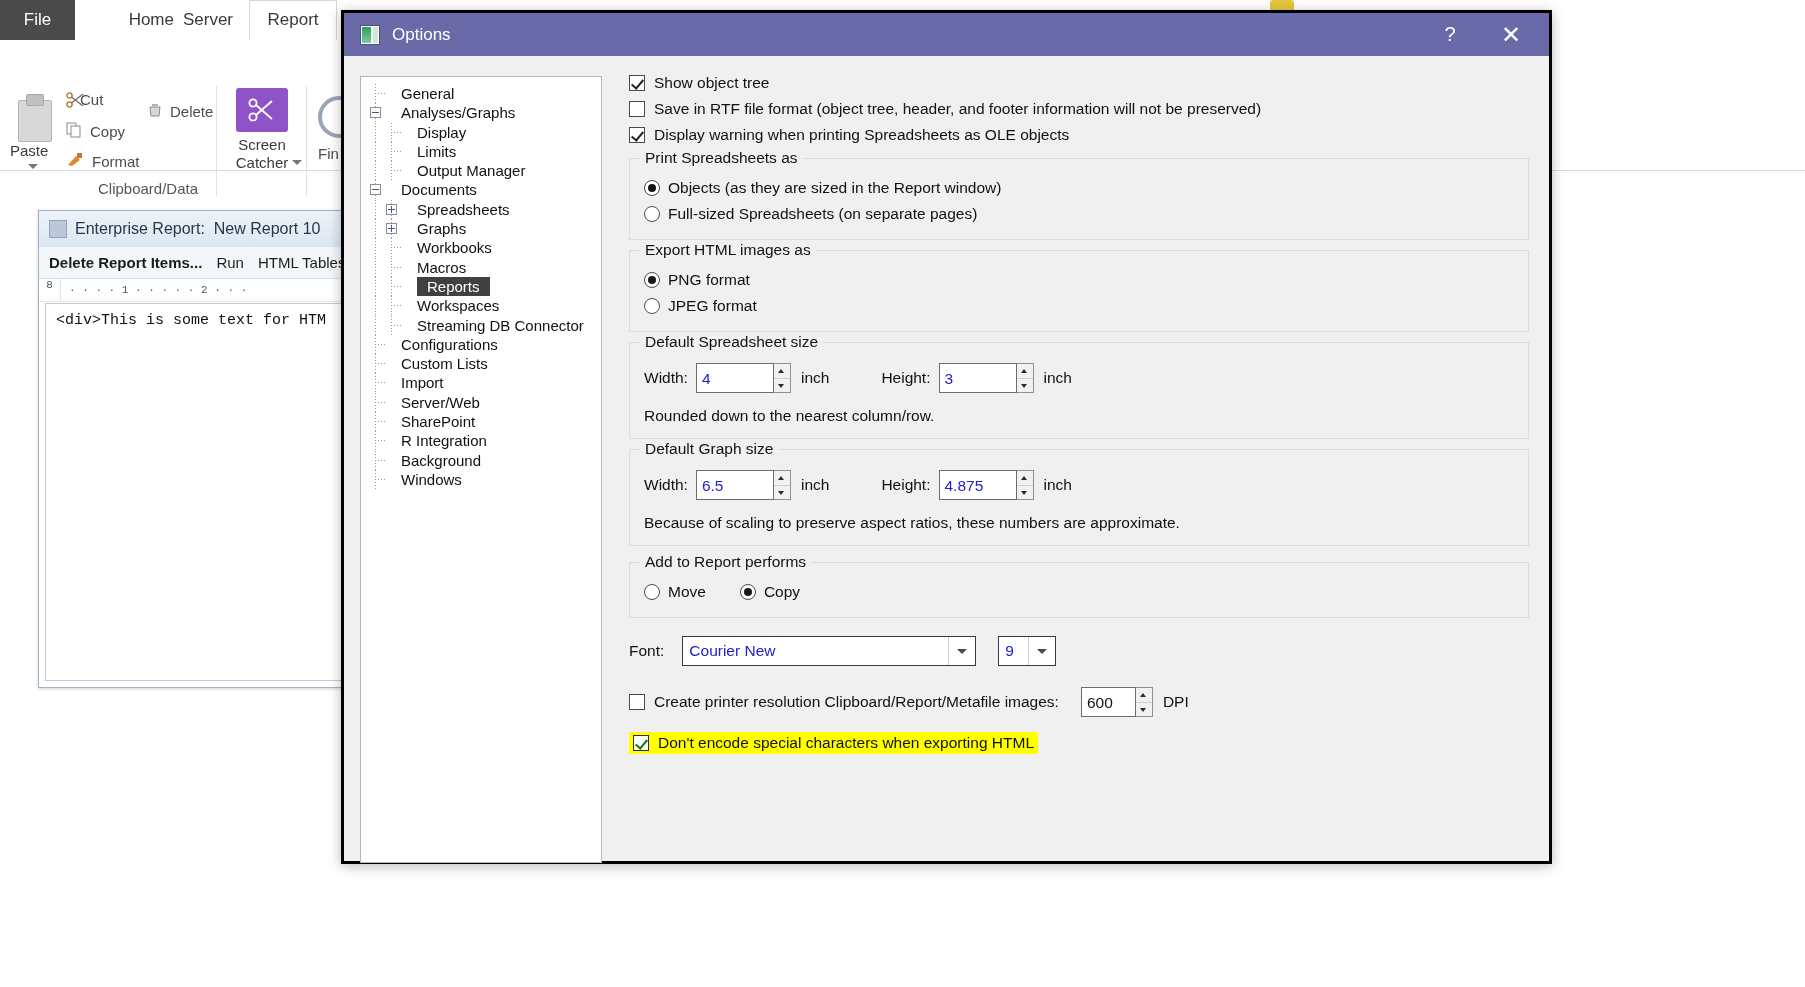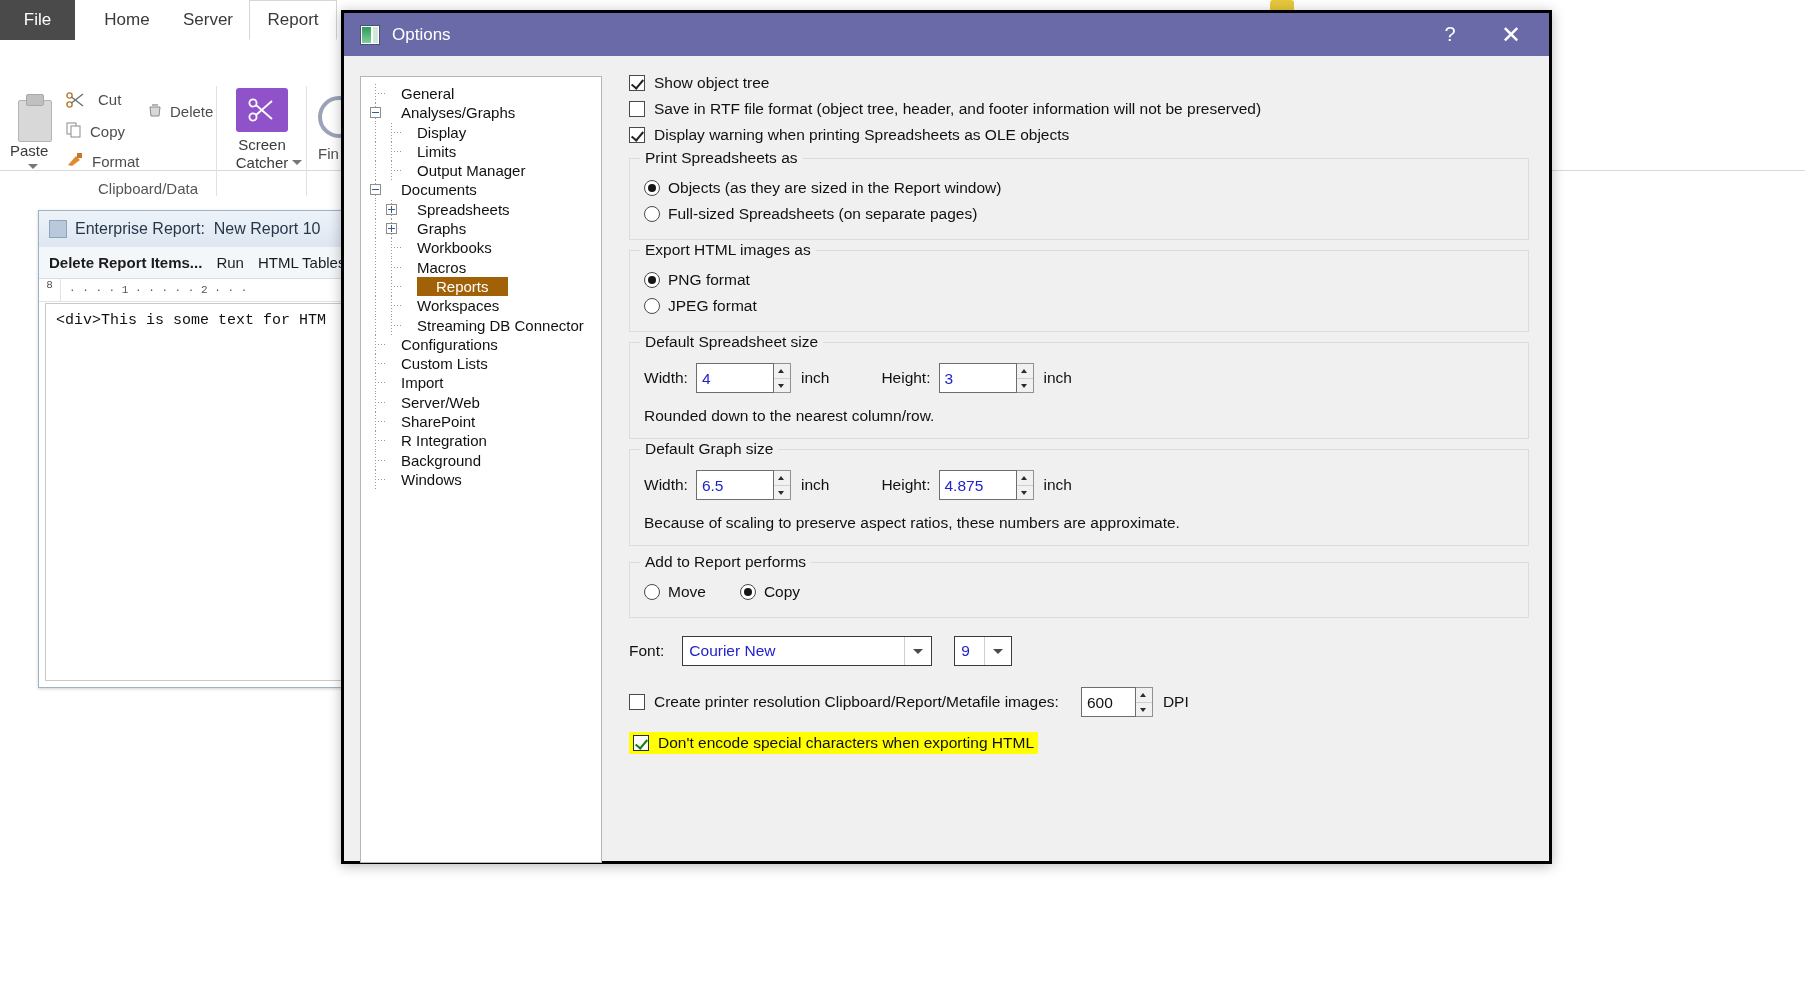--- a/index.html
+++ b/index.html
@@ -80,21 +80,21 @@
      color:#ffffff;font-size:24px;font-weight:300;}
 
   .dlg-body{position:absolute;left:0;top:43px;width:100%;bottom:0;background:#f0f0f0;}
 
   
   .tree-panel{position:absolute;left:16px;top:20px;width:240px;height:785px;background:#ffffff;border:1px solid #b5b5b5;
      overflow:hidden;}
   .tree{position:absolute;left:0;top:7px;width:100%;font-size:15px;color:#111;}
   .tnode{position:relative;height:19.3px;line-height:19.3px;white-space:nowrap;}
   .tnode .lbl{position:absolute;top:0;margin-left:12px;}
-  .tnode .lbl.sel{background:#a16207;color:#ffffff;padding:0 19px;}
+  .tnode .lbl.sel{background:#404040;color:#ffffff;padding:0 10px;}
   .tnode .dash{position:absolute;top:9px;width:10px;height:1px;
      background-image:linear-gradient(to right,#999 50%,transparent 50%);background-size:3px 1px;}
   .tnode .vline{position:absolute;top:0;width:1px;height:19.3px;
      background-image:linear-gradient(to bottom,#999 50%,transparent 50%);background-size:1px 3px;}
   .plusbox{position:absolute;top:4px;width:11px;height:11px;border:1px solid #8d8d8d;background:#ffffff;box-sizing:border-box;}
   .plusbox:before{content:"";position:absolute;left:1px;top:4px;width:7px;height:1px;background:#3b5a8f;}
   .plusbox.plus:after{content:"";position:absolute;left:4px;top:1px;width:1px;height:7px;background:#3b5a8f;}
 
   
   .content{position:absolute;left:285px;top:14px;width:900px;bottom:10px;}
@@ -142,21 +142,21 @@
 </style>
 </head>
 <body>
 
 <div id="bg-app">
 
   <div class="ribbon-tabbar">
     <div class="tab-file">
       <span>File</span>
     </div>
-    <div class="tab" style="left:87px;width:80px;">
+    <div class="tab" style="left:94px;width:80px;justify-content:flex-end;">
       <span>Home</span>
     </div>
     <div class="tab" style="left:167px;width:82px;">
       <span>Server</span>
     </div>
     <div class="tab active" style="left:249px;width:88px;">
       <span>Report</span>
     </div>
   </div>
 
@@ -169,21 +169,21 @@
     <div class="paste-caret"></div>
 
     <div class="scissor">
       <svg width="18" height="16" viewBox="0 0 18 16">
         <circle cx="3.5" cy="12.5" r="2.6" fill="none" stroke="#b07a2a" stroke-width="1.4"></circle>
         <circle cx="3.5" cy="3.5" r="2.6" fill="none" stroke="#b07a2a" stroke-width="1.4"></circle>
         <line x1="5.5" y1="11" x2="17" y2="2" stroke="#707070" stroke-width="1.4"></line>
         <line x1="5.5" y1="5" x2="17" y2="14" stroke="#707070" stroke-width="1.4"></line>
       </svg>
     </div>
-    <div class="mini-item" style="left:98px;top:51px;">
+    <div class="mini-item" style="left:80px;top:51px;">
       <span>Cut</span>
     </div>
 
     <div class="mini-item" style="left:66px;top:82px;display:flex;align-items:center;gap:8px;">
       <span>
         <svg width="16" height="16" viewBox="0 0 16 16">
             <rect x="1" y="1" width="9" height="11" fill="#fff" stroke="#8a8a8a"></rect>
             <rect x="5" y="4" width="9" height="11" fill="#fff" stroke="#8a8a8a"></rect>
           </svg>
       </span>
@@ -492,21 +492,21 @@
           </span>
           <span class="radiorow">
             <span class="radio on"></span>
             <span class="radiolabel">Copy</span>
           </span>
         </div>
       </div>
 
       <div class="fontrow">
         <span class="fieldlabel">Font:</span>
-        <span class="combo" style="width:250px;margin-left:18px;">
+        <span class="combo" style="width:294px;margin-left:18px;">
           <span>Courier New</span>
           <span class="arrowbtn"></span>
         </span>
         <span class="combo" style="width:58px;margin-left:22px;">
           <span>9</span>
           <span class="arrowbtn"></span>
         </span>
       </div>
 
       <div class="dpirow">

